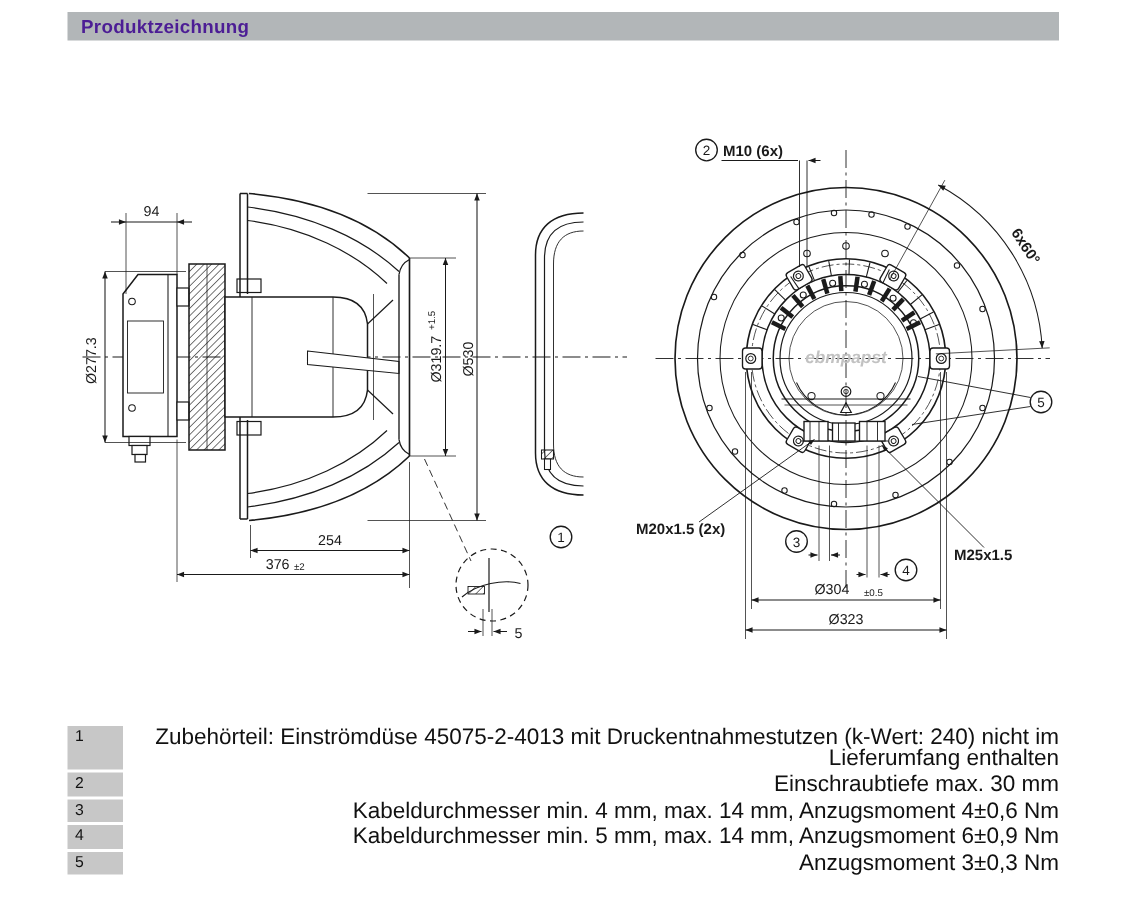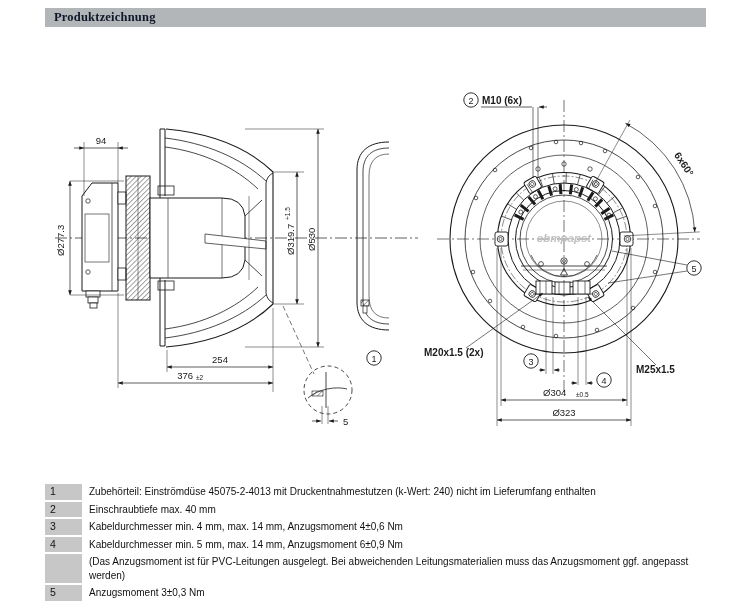--- a/index.html
+++ b/index.html
@@ -12,40 +12,40 @@
   html,body{margin:0;padding:0;}
   body{
     width:750px;height:615px;background:var(--page_bg);
     font-family:"Liberation Sans", sans-serif;color:#111;
     position:relative;overflow:hidden;
   }
   .title-bar{
     position:absolute;left:45px;top:8px;width:661px;height:19px;
     background:var(--titlebar_bg);
     display:flex;align-items:center;
-    font-size:12.5px;font-weight:bold;color:#0f172a;
-    padding-left:9px;box-sizing:border-box;letter-spacing:0.2px;font-family:Liberation Serif, serif;
+    font-size:12.5px;font-weight:bold;color:#4c1d95;
+    padding-left:9px;box-sizing:border-box;letter-spacing:0.2px;
   }
   .drawing{position:absolute;left:0;top:0;width:750px;height:482px;}
   svg text{font-family:"Liberation Sans", sans-serif;}
   .s{stroke:var(--line);fill:none;}
   .sw{stroke:var(--line);fill:#ffffff;}
   .t{fill:var(--line);stroke:none;font-size:9.5px;}
   .t2{fill:var(--line);stroke:none;font-size:10px;font-weight:600;}
   .tsup{fill:var(--line);stroke:none;font-size:6.5px;}
   .tcall{fill:var(--line);stroke:none;font-size:9px;text-anchor:middle;}
   .logo-text{fill:var(--logo);stroke:none;font-size:11.5px;font-style:italic;font-weight:bold;text-anchor:middle;}
   .notes{position:absolute;left:45px;top:484px;width:661px;}
   .note-row{display:flex;margin-bottom:2px;}
   .note-row .num{
     width:37px;min-height:15.5px;background:var(--num_bg);
     font-size:10.5px;padding:1px 0 0 5px;box-sizing:border-box;flex:none;
   }
   .note-row .txt{
-    flex:1;font-size:10px;padding:1px 0 0 7px;line-height:14px;
+    flex:1;font-size:15px;padding:1px 0 0 7px;line-height:14px;text-align:right;
   }
 </style>
 </head>
 <body>
 
 <div class="title-bar">
   <span>Produktzeichnung</span>
 </div>
 
 <svg class="drawing" viewBox="0 0 750 482" xmlns="http://www.w3.org/2000/svg">
@@ -397,31 +397,27 @@
   </g>
 </svg>
 
 <div class="notes">
   <div class="note-row">
     <div class="num">1</div>
     <div class="txt">Zubehörteil: Einströmdüse 45075-2-4013 mit Druckentnahmestutzen (k-Wert: 240) nicht im Lieferumfang enthalten</div>
   </div>
   <div class="note-row">
     <div class="num">2</div>
-    <div class="txt">Einschraubtiefe max. 40 mm</div>
+    <div class="txt">Einschraubtiefe max. 30 mm</div>
   </div>
   <div class="note-row">
     <div class="num">3</div>
     <div class="txt">Kabeldurchmesser min. 4 mm, max. 14 mm, Anzugsmoment 4±0,6 Nm</div>
   </div>
   <div class="note-row">
     <div class="num">4</div>
     <div class="txt">Kabeldurchmesser min. 5 mm, max. 14 mm, Anzugsmoment 6±0,9 Nm</div>
   </div>
   <div class="note-row">
-    <div class="num"></div>
-    <div class="txt" style="max-width:600px">(Das Anzugsmoment ist für PVC-Leitungen ausgelegt. Bei abweichenden Leitungsmaterialien muss das Anzugsmoment ggf. angepasst werden)</div>
-  </div>
-  <div class="note-row">
     <div class="num">5</div>
     <div class="txt">Anzugsmoment 3±0,3 Nm</div>
   </div>
 </div>
 
 </body></html>

